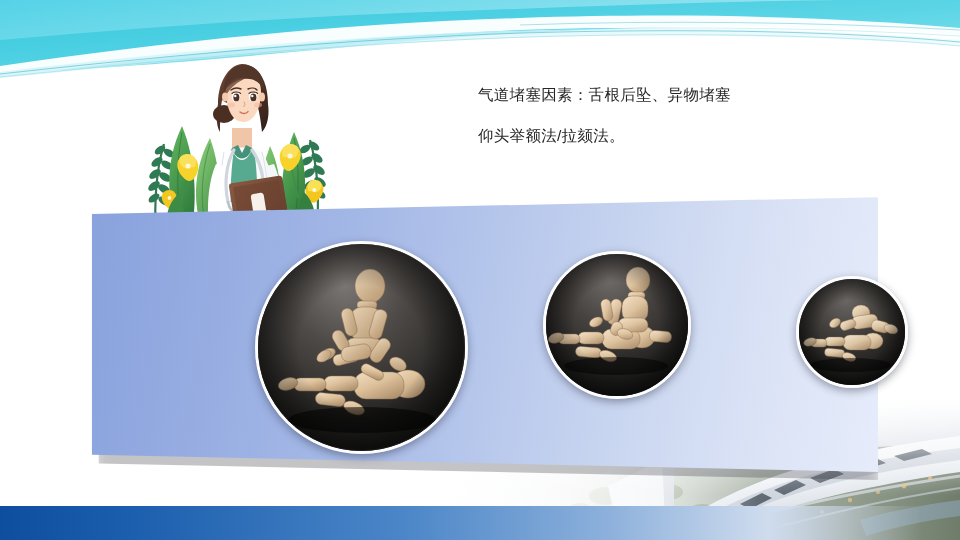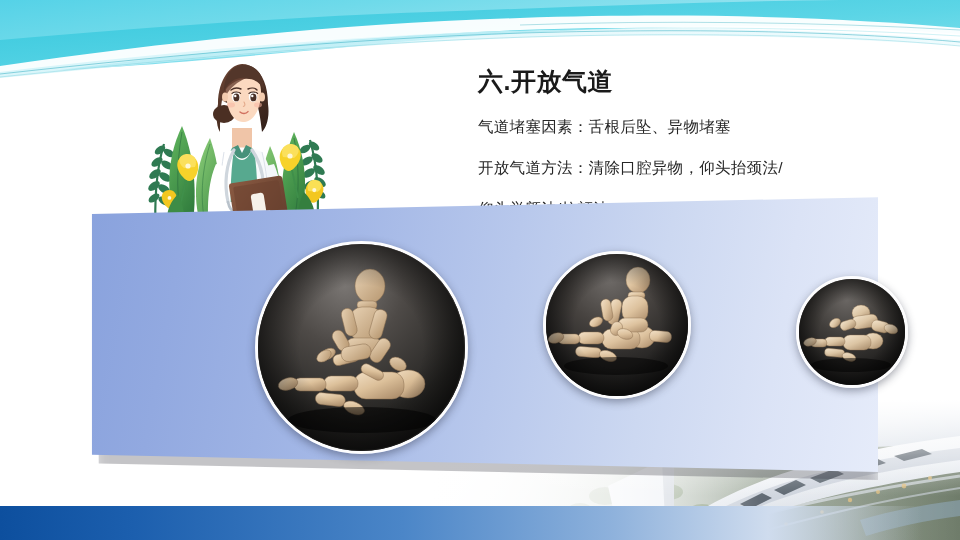--- a/index.html
+++ b/index.html
@@ -337,23 +337,21 @@
           <circle cx="2" cy="-14" r="2.6" fill="#fff8d8"></circle>
         </g>
 
         <path d="M54,190 C44,174 44,156 58,142 C66,158 66,176 62,190 Z" fill="#3d8c46"></path>
         <path d="M186,190 C198,174 198,154 184,140 C176,156 176,176 180,190 Z" fill="#357f3f"></path>
       </g>
     </svg>
   </div>
 
   <div class="text-block">
-    <div class="slide-title">六.开放气道</div>
     <div class="body-line">气道堵塞因素：舌根后坠、异物堵塞</div>
-    <div class="body-line">开放气道方法：清除口腔异物，仰头抬颈法/</div>
     <div class="body-line last">仰头举额法/拉颏法。</div>
   </div>
 
   <div class="panel-wrap">
     <div class="panel-shadow"></div>
     <div class="panel"></div>
 
     <div class="circ c1">
       <svg width="207" height="207" viewBox="0 0 207 207" aria-hidden="true">
         <defs>

